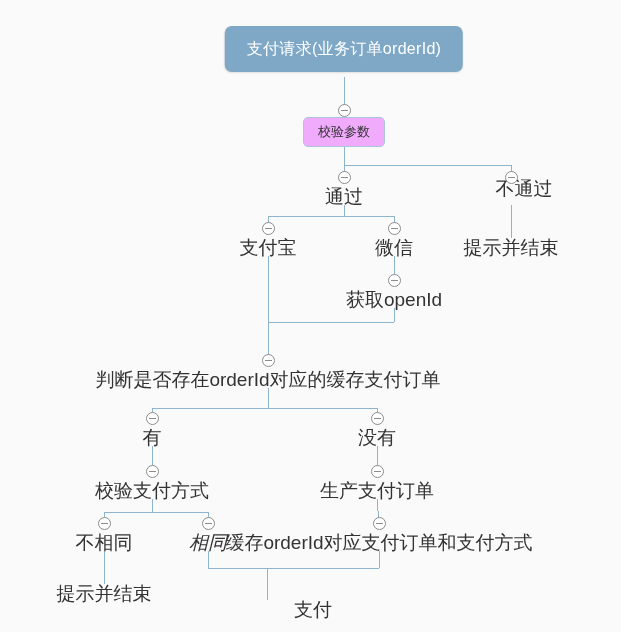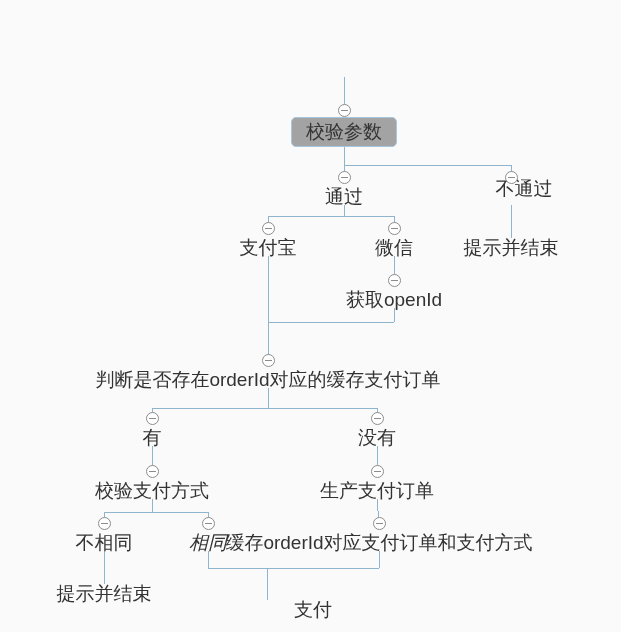--- a/index.html
+++ b/index.html
@@ -41,26 +41,26 @@
     background: #7fa8c6;
     color: #ffffff;
     font-size: 16px;
     line-height: 20px;
     border-radius: 7px;
     padding: 13px 22px;
     box-shadow: 0 1px 2px rgba(0,0,0,0.10);
     letter-spacing: 0.3px;
   }
   .node.boxed {
-    background: #a3a3a3;
+    background: #f0abfc;
     border: 1px solid #a8c6de;
     border-radius: 5px;
     padding: 6px 14px;
     color: #333333;
-    font-size: 19px;
+    font-size: 13px;
   }
   .node.plain {
     padding: 1px 2px;
   }
   .collapse-icon {
     position: absolute;
     width: 13px;
     height: 13px;
     margin-left: -6.5px;
     margin-top: -6.5px;
@@ -96,20 +96,21 @@
       <path d="M268,388 L268,408 M152,408 L377,408 M152,408 L152,418 M377,408 L377,418" fill="none" stroke="#8fb4cd" stroke-width="1" shape-rendering="crispEdges"></path>
       <path d="M152,446 L152,471" fill="none" stroke="#8fb4cd" stroke-width="1" shape-rendering="crispEdges"></path>
       <path d="M377,446 L377,471" fill="none" stroke="#8fb4cd" stroke-width="1" shape-rendering="crispEdges"></path>
       <path d="M152,499 L152,512 M104,512 L208,512 M104,512 L104,523 M208,512 L208,523" fill="none" stroke="#8fb4cd" stroke-width="1" shape-rendering="crispEdges"></path>
       <path d="M377,499 L379,523" fill="none" stroke="#8fb4cd" stroke-width="1" shape-rendering="crispEdges"></path>
       <path d="M104,551 L104,584" fill="none" stroke="#8fb4cd" stroke-width="1" shape-rendering="crispEdges"></path>
       <path d="M208,551 L208,568 M208,568 L379,568" fill="none" stroke="#8fb4cd" stroke-width="1" shape-rendering="crispEdges"></path>
       <path d="M379,551 L379,568" fill="none" stroke="#8fb4cd" stroke-width="1" shape-rendering="crispEdges"></path>
       <path d="M267,568 L267,600" fill="none" stroke="#8fb4cd" stroke-width="1" shape-rendering="crispEdges"></path>
     </svg>
+<div class="node root" style="left: 344px; top: 26px;">支付请求(业务订单orderId)</div>
     <div class="node boxed" style="left: 344px; top: 117px;">校验参数</div>
     <div class="collapse-icon" style="left: 344px; top: 110px;"></div>
     <div class="node plain" style="left: 344px; top: 188px;">通过</div>
     <div class="collapse-icon" style="left: 344px; top: 177px;"></div>
     <div class="node plain" style="left: 511px; top: 180px; margin-left: 13px;">不通过</div>
     <div class="collapse-icon" style="left: 511px; top: 177px;"></div>
     <div class="node plain" style="left: 511px; top: 239px;">提示并结束</div>
     <div class="node plain" style="left: 268px; top: 239px;">支付宝</div>
     <div class="collapse-icon" style="left: 268px; top: 228px;"></div>
     <div class="node plain" style="left: 394px; top: 239px;">微信</div>

